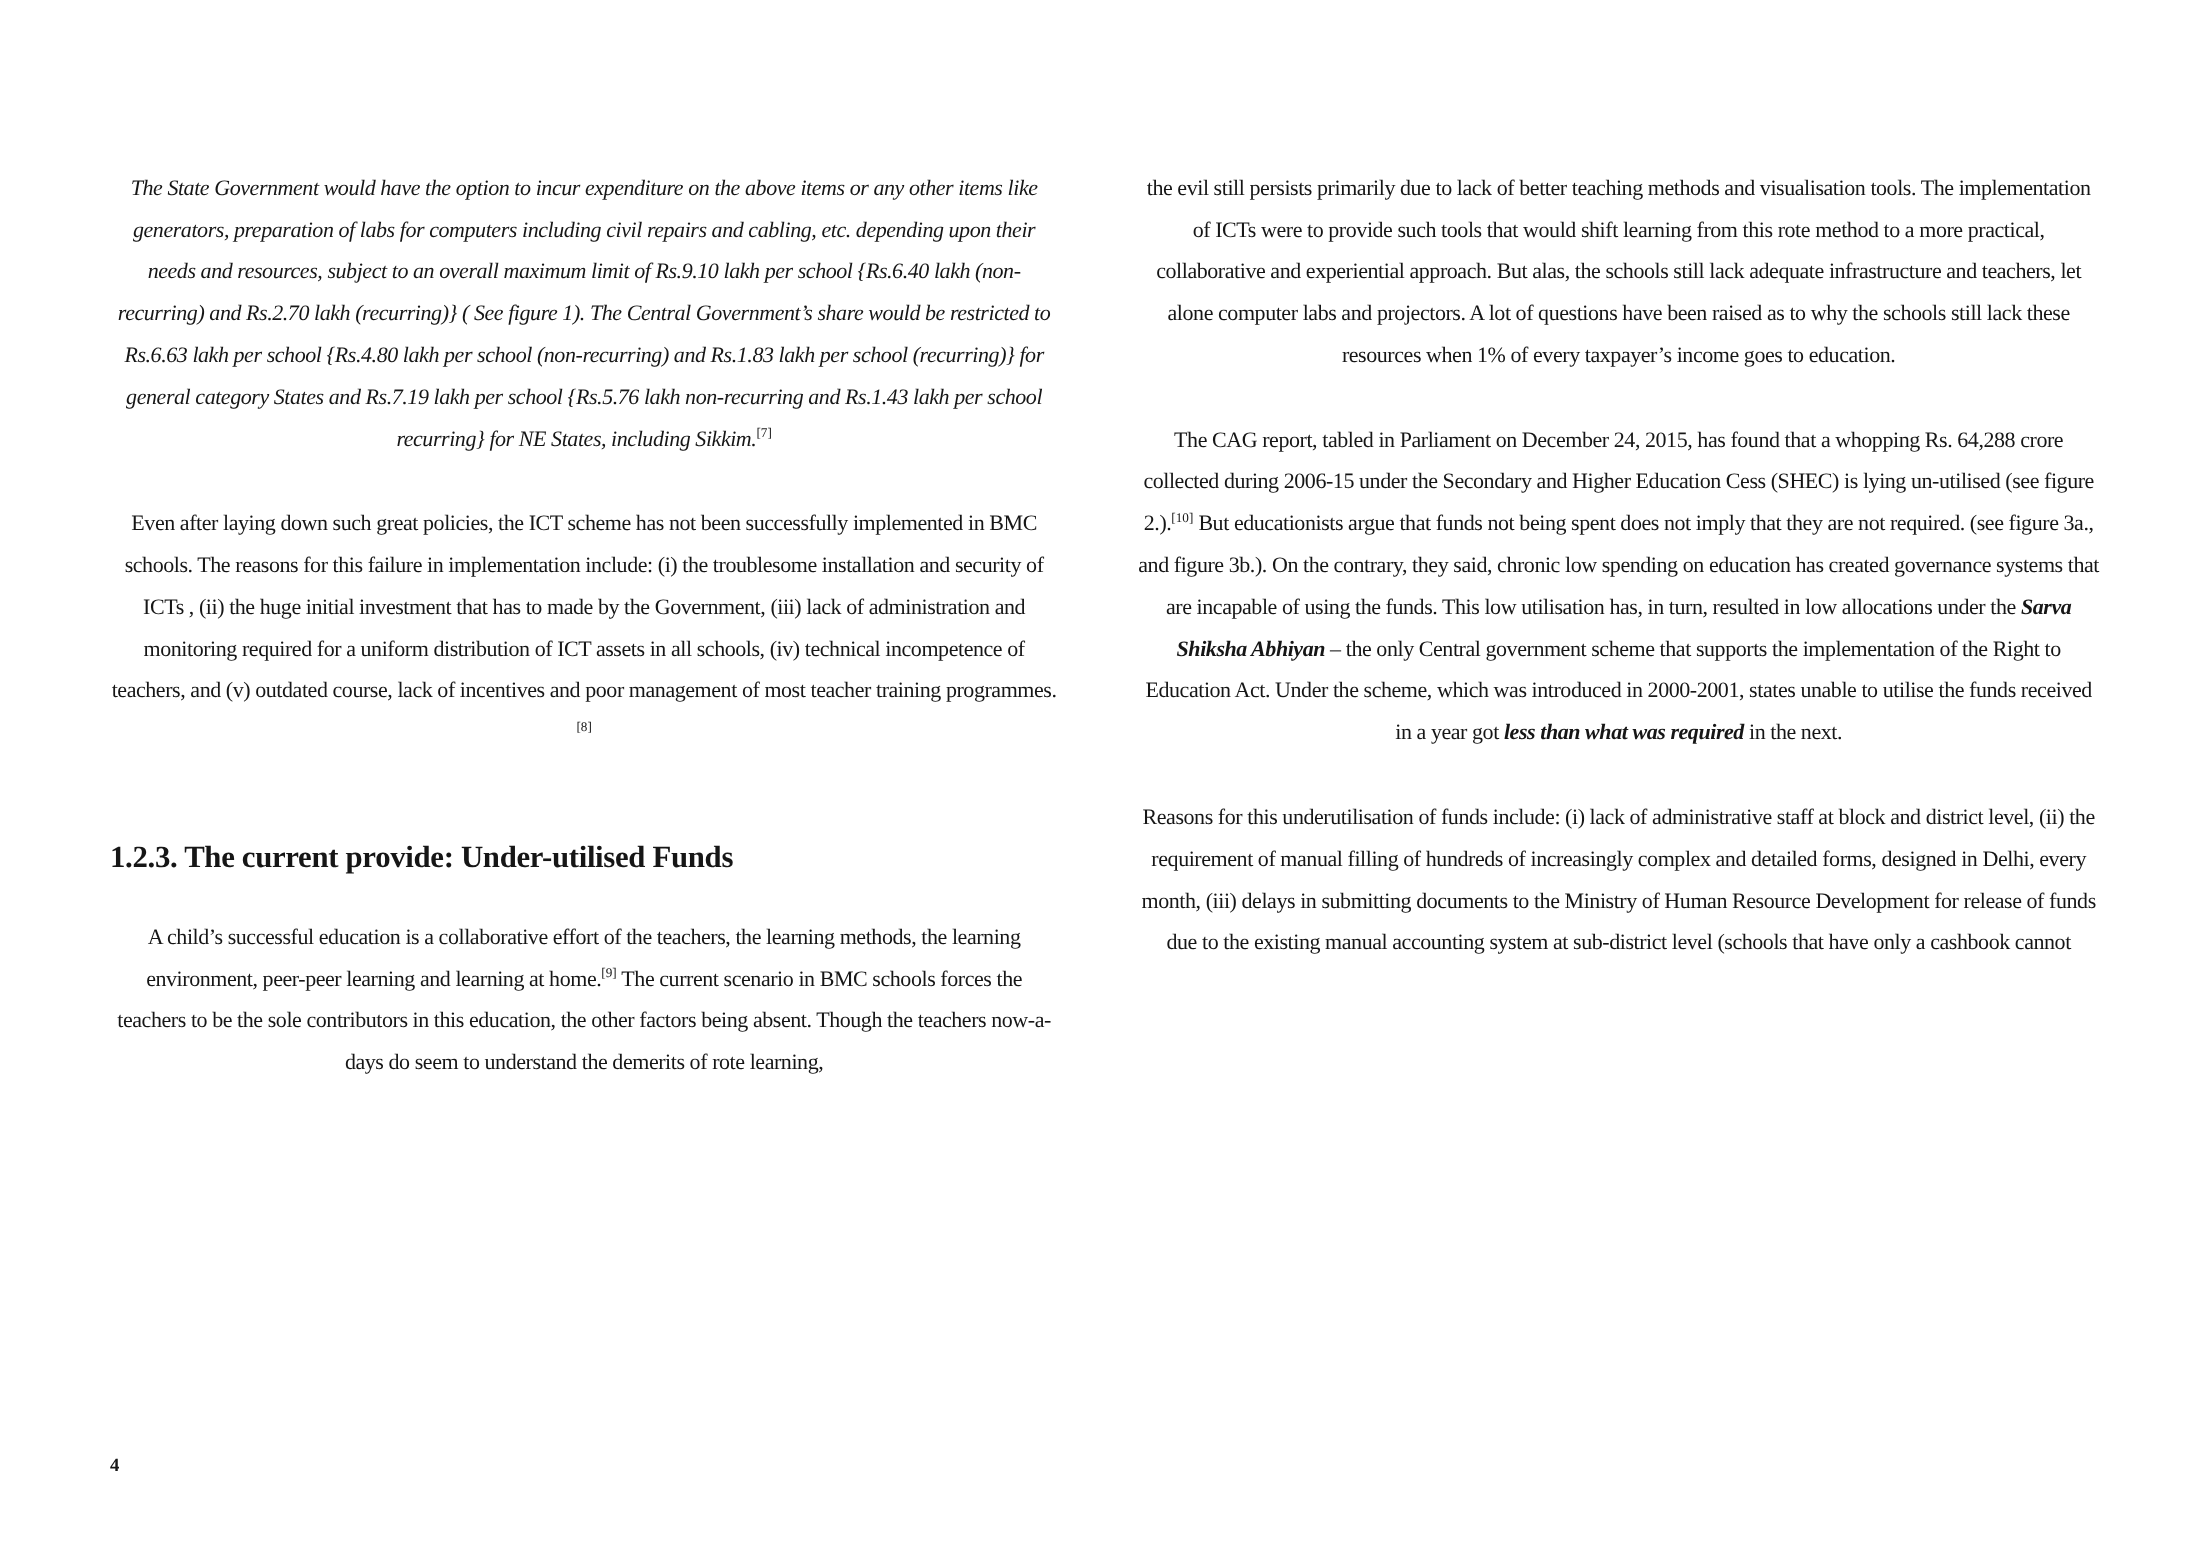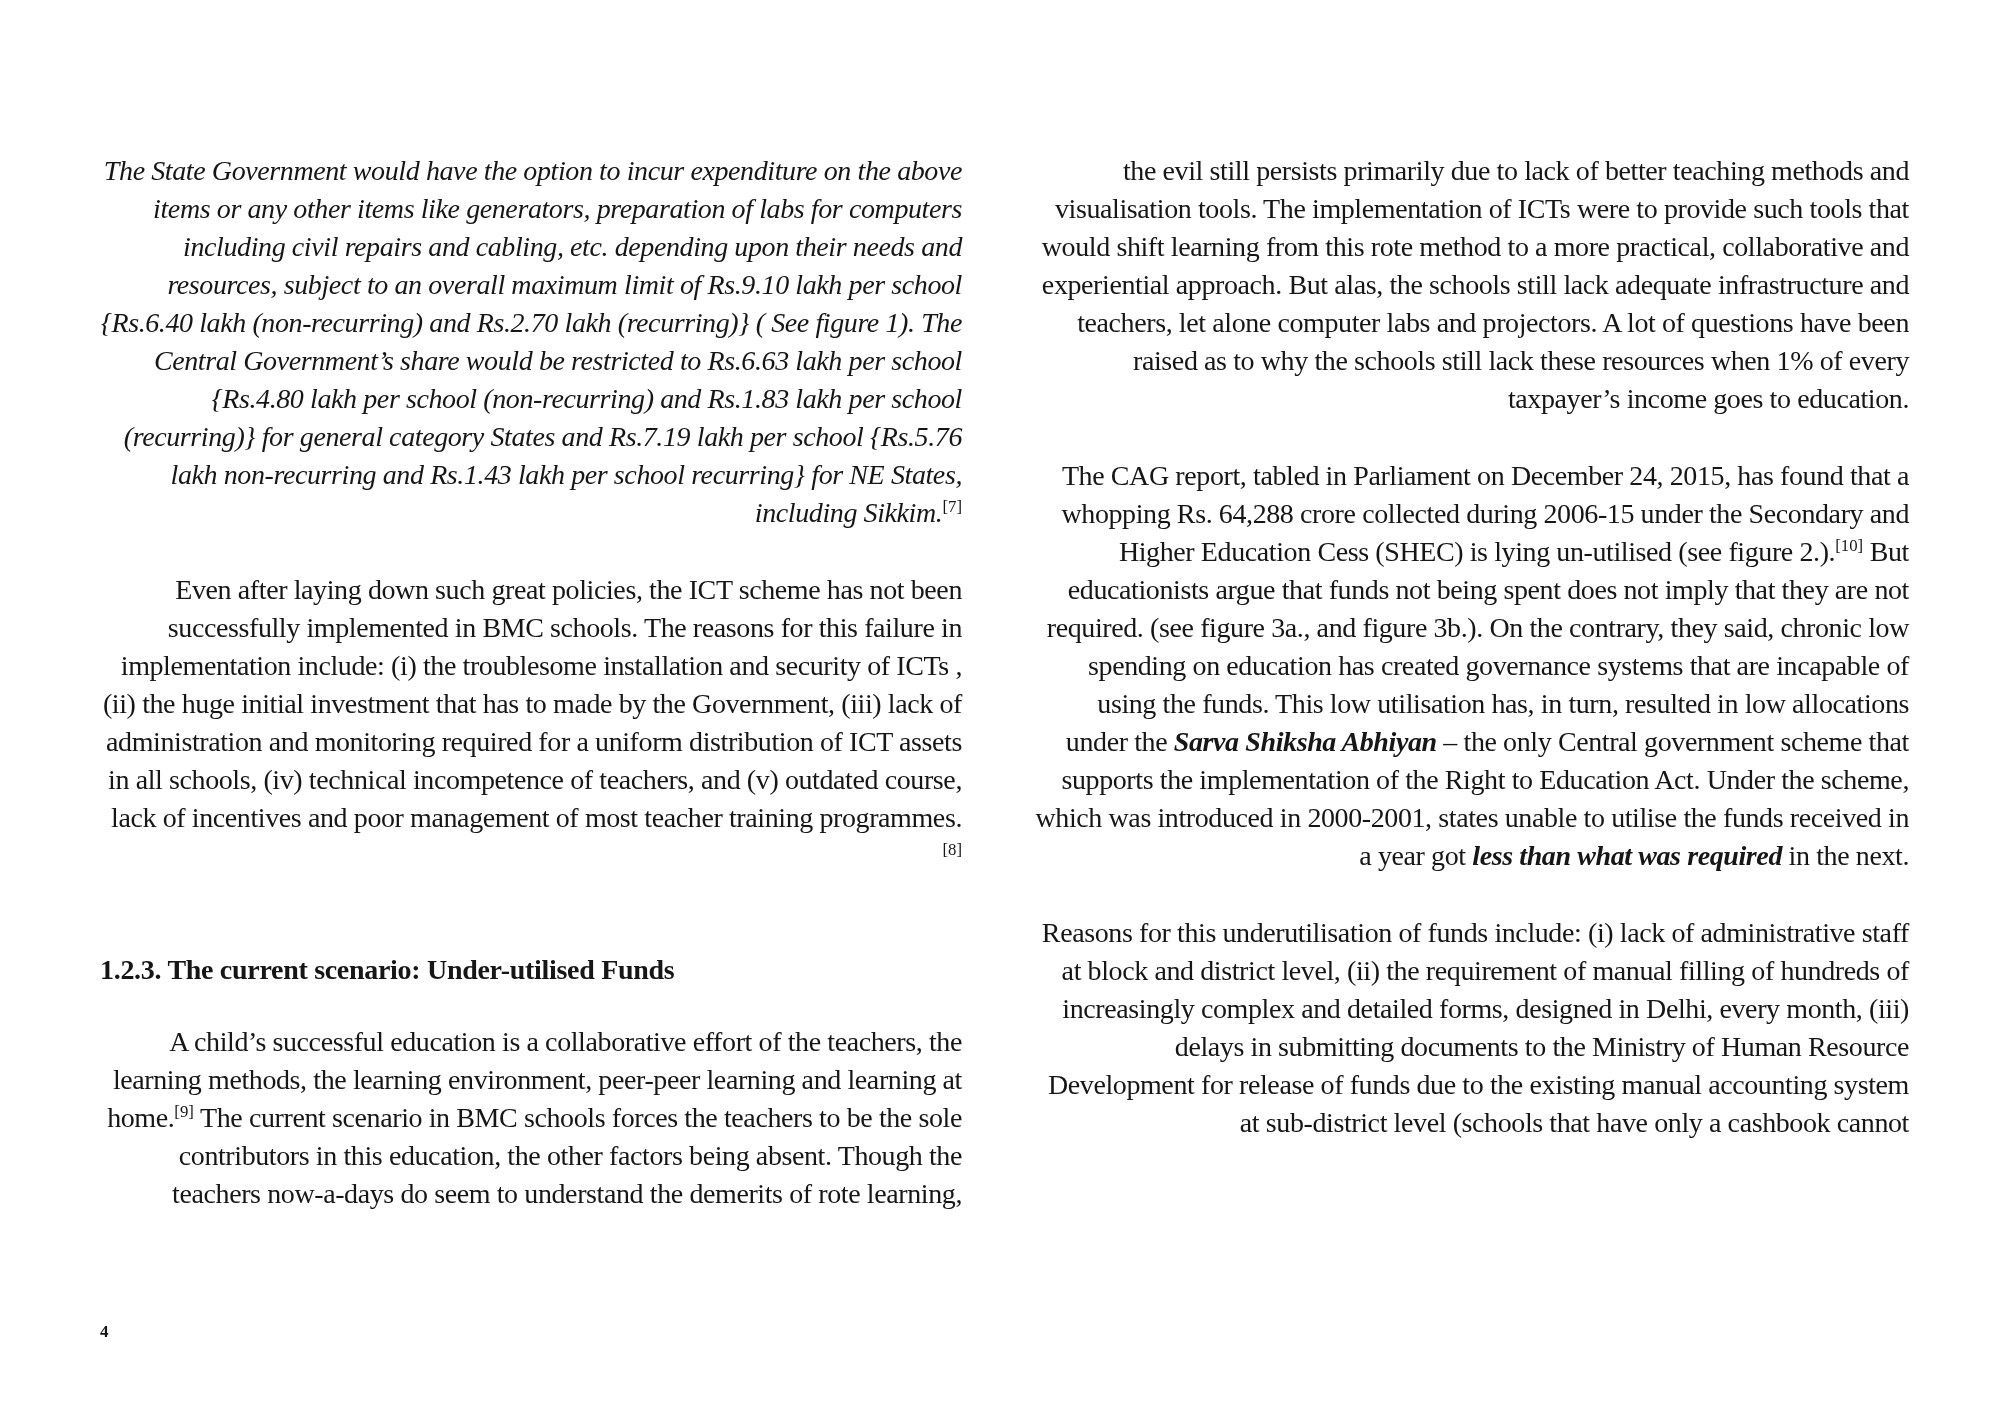--- a/index.html
+++ b/index.html
@@ -18,25 +18,25 @@
   }
   .col {
     position: absolute;
     top: 152px;
     display: flex;            
     flex-direction: column;
   }
   .col-left  { left: 100px; width: 862px; }
   .col-right { left: 1034px; width: 875px; }
   p.para {
-    font-size: 28px;
+    font-size: 20px;
     line-height: 38px;
     letter-spacing: -0.4px;
     margin: 0 0 39px 0;
-    text-align: right;
+    text-align: center;
   }
   .blockquote { font-style: italic; }
   .italic     { font-style: italic; font-weight: bold; }
   h3.heading {
     font-size: 28px;
     line-height: 38px;
     letter-spacing: -0.3px;
     font-weight: bold;
     margin: 37px 0 34px 0;
   }
@@ -61,21 +61,21 @@
 <body>
 
 <div class="page">
 
   <div class="col col-left">
 
     <p class="para blockquote"><span>The State Government would have the option to incur expenditure on the above items or any other items like generators, preparation of labs for computers including civil repairs and cabling, etc. depending upon their needs and resources, subject to an overall maximum limit of Rs.9.10 lakh per school {Rs.6.40 lakh (non-recurring) and Rs.2.70 lakh (recurring)} ( See figure 1). The Central Government’s share would be restricted to Rs.6.63 lakh per school {Rs.4.80 lakh per school (non-recurring) and Rs.1.83 lakh per school (recurring)} for general category States and Rs.7.19 lakh per school {Rs.5.76 lakh non-recurring and Rs.1.43 lakh per school recurring} for NE States, including Sikkim.</span><sup class="fnref">[7]</sup></p>
 
     <p class="para"><span>Even after laying down such great policies, the ICT scheme has not been successfully implemented in BMC schools. The reasons for this failure in implementation include: (i) the troublesome installation and security of ICTs , (ii) the huge initial investment that has to made by the Government, (iii) lack of administration and monitoring required for a uniform distribution of ICT assets in all schools, (iv) technical incompetence of teachers, and (v) outdated course, lack of incentives and poor management of most teacher training programmes.</span><sup class="fnref">[8]</sup></p>
 
-    <h3 class="heading">1.2.3. The current scenario: Under-utilised Funds</h3>
+    <h3 class="heading">1.2.3. The current provide: Under-utilised Funds</h3>
 
     <p class="para"><span>A child’s successful education is a collaborative effort of the teachers, the learning methods, the learning environment, peer-peer learning and learning at home.</span><sup class="fnref">[9]</sup><span> The current scenario in BMC schools forces the teachers to be the sole contributors in this education, the other factors being absent. Though the teachers now-a-days do seem to understand the demerits of rote learning,</span></p>
 
   </div>
 
   <div class="col col-right">
 
     <p class="para">the evil still persists primarily due to lack of better teaching methods and visualisation tools. The implementation of ICTs were to provide such tools that would shift learning from this rote method to a more practical, collaborative and experiential approach. But alas, the schools still lack adequate infrastructure and teachers, let alone computer labs and projectors. A lot of questions have been raised as to why the schools still lack these resources when 1% of every taxpayer’s income goes to education.</p>
 
     <p class="para"><span>The CAG report, tabled in Parliament on December 24, 2015, has found that a whopping Rs. 64,288 crore collected during 2006-15 under the Secondary and Higher Education Cess (SHEC) is lying un-utilised (see figure 2.).</span><sup class="fnref">[10]</sup><span> But educationists argue that funds not being spent does not imply that they are not required. (see figure 3a., and figure 3b.). On the contrary, they said, chronic low spending on education has created governance systems that are incapable of using the funds. This low utilisation has, in turn, resulted in low allocations under the </span><span class="italic">Sarva Shiksha Abhiyan</span><span> – the only Central government scheme that supports the implementation of the Right to Education Act. Under the scheme, which was introduced in 2000-2001, states unable to utilise the funds received in a year got </span><span class="italic">less than what was required</span><span> in the next.</span></p>

